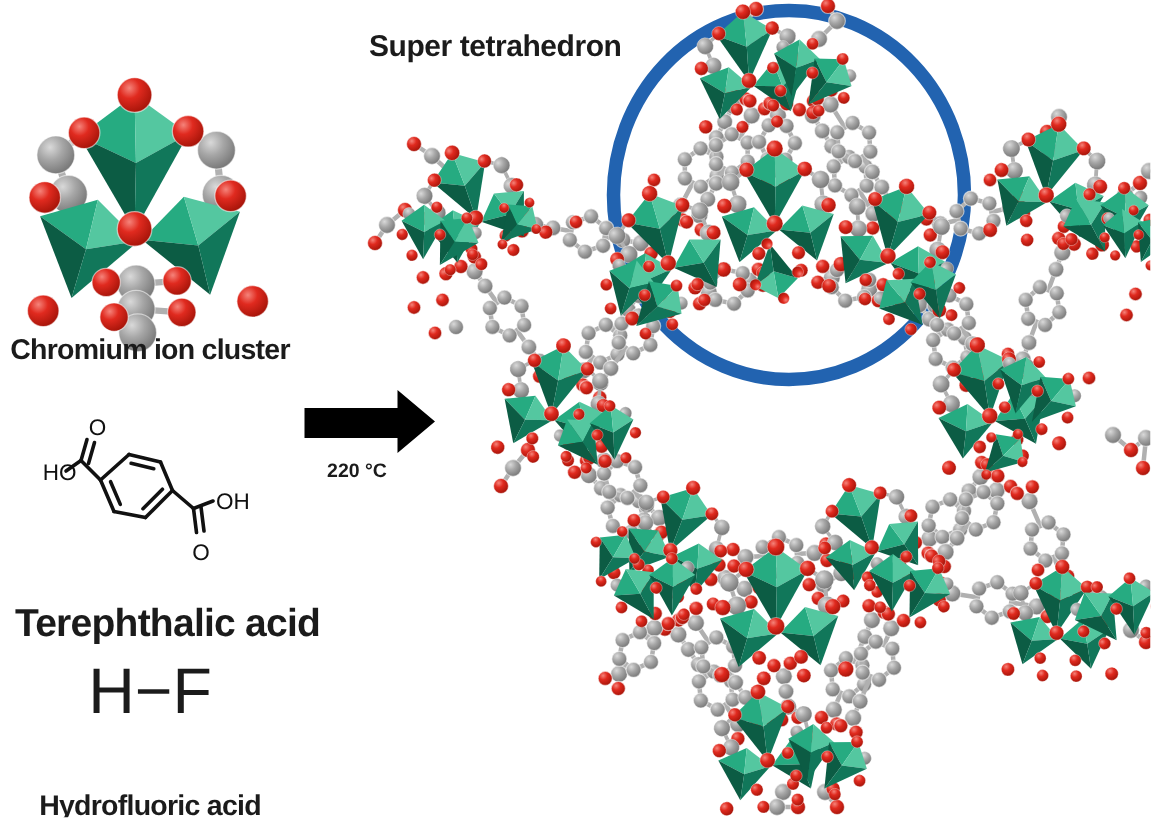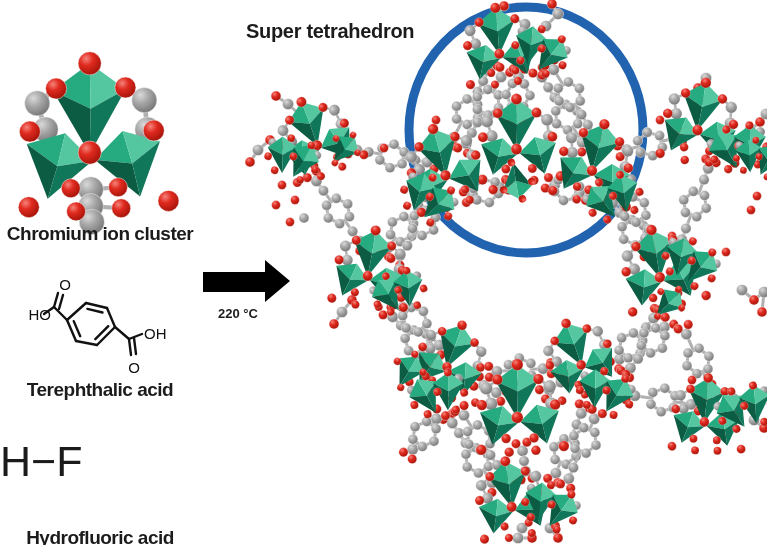--- a/index.html
+++ b/index.html
@@ -1,22 +1,22 @@
 <!DOCTYPE html>
 <html><head>
 <meta charset="utf-8">
 <style>
   html,body{margin:0;padding:0;background:#fff;}
   #canvas{position:relative;width:767px;height:545px;background:#ffffff;overflow:hidden;
           font-family:"Liberation Sans",sans-serif;color:#1a1a1a;}
   .lbl{position:absolute;font-weight:bold;color:#1b1b1b;white-space:nowrap;}
   #lbl-super{left:246px;top:20px;font-size:20px;letter-spacing:-0.3px;}
   #lbl-chromium{left:0px;top:223px;width:200px;text-align:center;font-size:19px;letter-spacing:-0.5px;}
-  #lbl-tpa{left:10px;top:379px;width:180px;text-align:center;font-size:19px;letter-spacing:-0.5px;}
-  #lbl-hf-formula{position:absolute;left:0px;top:437px;width:200px;text-align:left;
+  #lbl-tpa{left:10px;top:400px;width:180px;text-align:center;font-size:26px;letter-spacing:-0.5px;}
+  #lbl-hf-formula{position:absolute;left:0px;top:437px;width:200px;text-align:center;
           font-size:43px;font-weight:normal;color:#1b1b1b;letter-spacing:0px;}
   #lbl-hydro{left:0px;top:499px;width:200px;text-align:center;font-size:19px;letter-spacing:-0.5px;margin-top:28px;}
   #lbl-temp{left:193px;top:306px;width:90px;text-align:center;font-size:13px;}
   svg{position:absolute;left:0;top:0;}
 </style>
 </head>
 <body>
 
 <div id="canvas">
 

